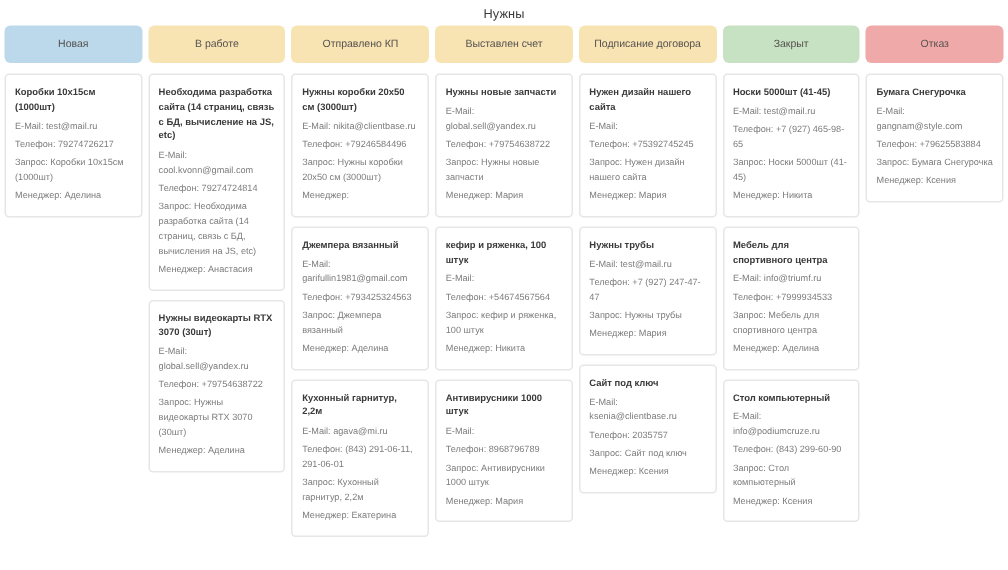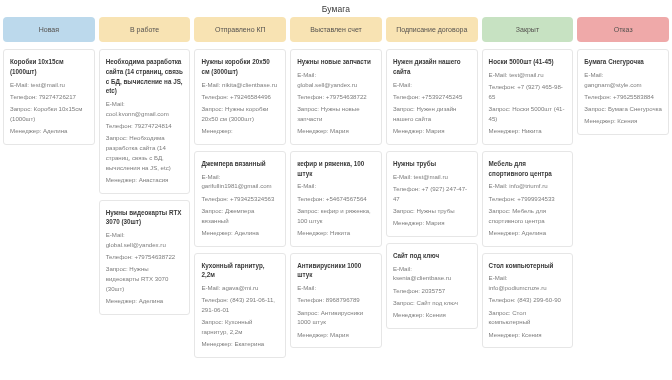--- a/index.html
+++ b/index.html
@@ -72,21 +72,21 @@
     line-height: 1.6;
     margin-bottom: 2.5px;
     word-wrap: break-word;
     overflow-wrap: break-word;
   }
   .card-field:last-child { margin-bottom: 0; }
 </style>
 </head>
 <body>
 
-<div id="board-title">Бумага</div>
+<div id="board-title">Нужны</div>
 
 <div id="board">
     <div class="column">
       <div class="col-header" style="background: rgb(188, 217, 236);">Новая</div>
       <div class="col-cards">
         <div class="card">
           <div class="card-title">Коробки 10x15см (1000шт)</div>
           <div class="card-field">E-Mail: test@mail.ru</div>
           <div class="card-field">Телефон: 79274726217</div>
           <div class="card-field">Запрос: Коробки 10x15см (1000шт)</div>

